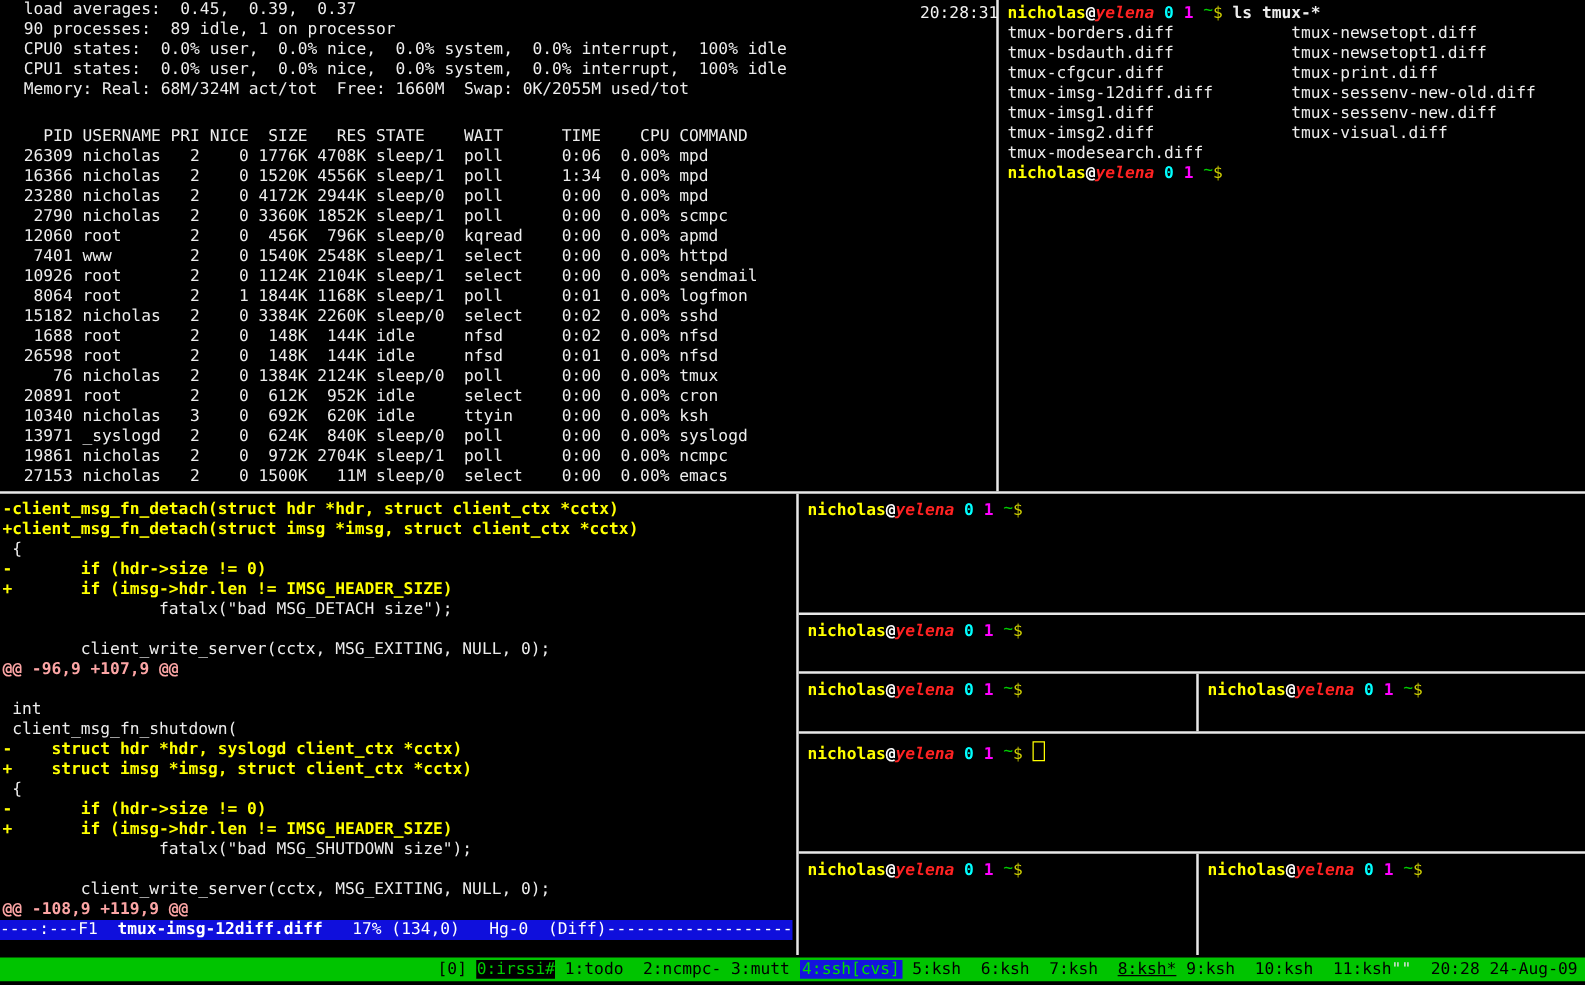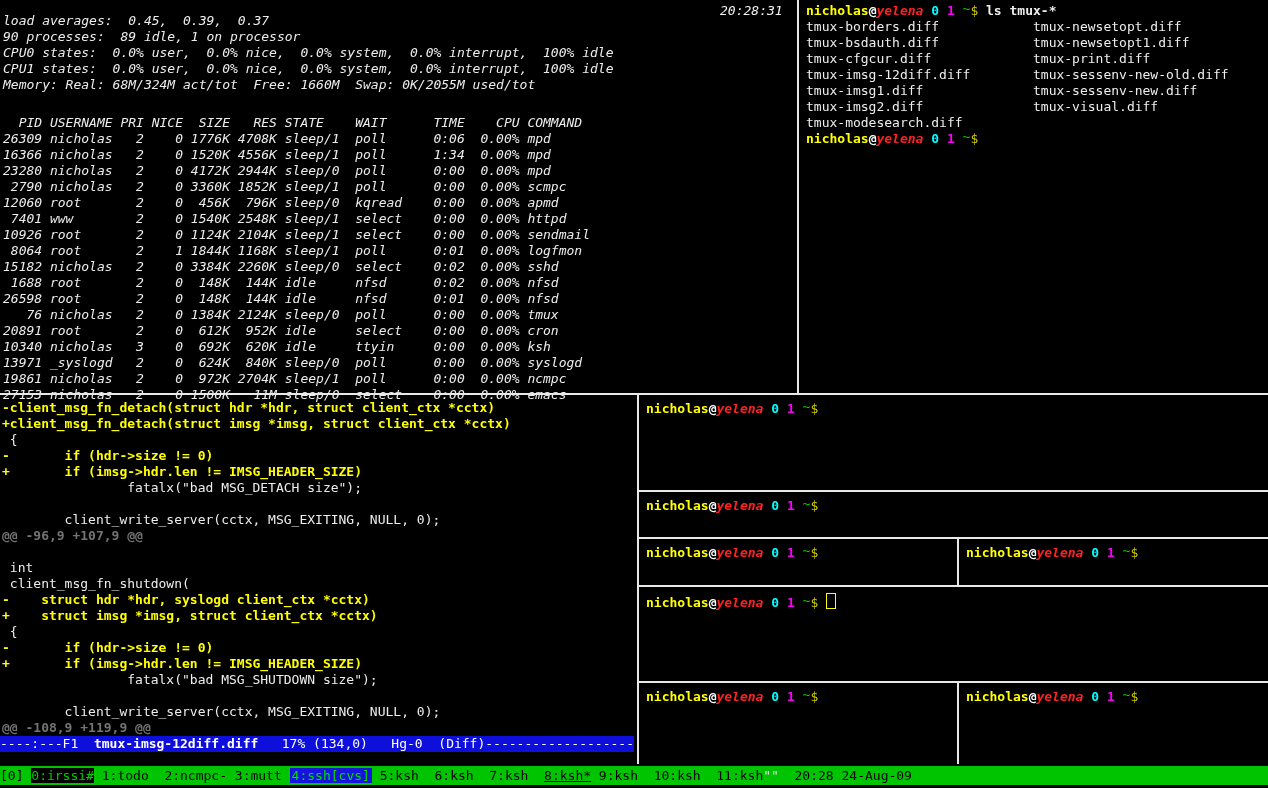--- a/index.html
+++ b/index.html
@@ -20,50 +20,50 @@
   .p-tilde{color:#00cc00;position:relative;top:-2px;}
   .p-dollar{color:#cccc00;}
   .p-cmd{color:#ededed;font-weight:bold;}
   .p-plain{color:#ededed;}
   .prompt-line{white-space:pre;}
   .cursor-box{display:inline-block;width:8px;height:14px;border:1px solid #ffff00;vertical-align:-2px;}
   
   .el{height:16px;white-space:pre;}
   .s-ctx{color:#ededed;}
   .s-diff{color:#ffff00;font-weight:bold;}
-  .s-hunk{color:#737373;font-weight:bold;}
+  .s-hunk{color:#fca5a5;font-weight:bold;}
   .modeline{
     position:absolute;left:0;top:341px;width:634px;height:16px;
     background:#0f0fdc;color:#ffffff;white-space:pre;overflow:hidden;
   }
   .modeline .ml-file{font-weight:bold;}
   
   .statusbar{
     position:absolute;left:0;top:766px;width:1268px;height:19px;
-    background:#00c400;color:#000;display:flex;justify-content:flex-start;
+    background:#00c400;color:#000;display:flex;justify-content:flex-end;
     white-space:pre;align-items:center;overflow:hidden;
   }
   .status-left,.status-right{white-space:pre;}
   .status-right{padding-right:6px;}
   .sw-session{color:#000;}
   .sw-alert{color:#00cc00;background:#000;}
   .sw-plain{color:#000;}
   .sw-marked{color:#00dd00;background:#1414dd;padding:0 2px;}
   .sw-current{color:#000;text-decoration:underline;}
   .st-title{color:#e0e0e0;}
   .st-clock{color:#000;}
   .top-clock{position:absolute;left:720px;top:3px;color:#f2f2f2;}
   .shell-pad{padding:6px 0 0 7px;}
 </style>
 </head>
 <body>
 
 <div class="screen">
 
-  <section class="pane" id="pane-top" style="left:0;top:0;width:797px;height:393px;padding:13px 0 0 3px;font-style:italic;">
+  <section class="pane" id="pane-top" style="left:16px;top:0;width:797px;height:393px;padding:0 0 0 3px;">
     <pre id="topSummary">load averages:  0.45,  0.39,  0.37
 90 processes:  89 idle, 1 on processor
 CPU0 states:  0.0% user,  0.0% nice,  0.0% system,  0.0% interrupt,  100% idle
 CPU1 states:  0.0% user,  0.0% nice,  0.0% system,  0.0% interrupt,  100% idle
 Memory: Real: 68M/324M act/tot  Free: 1660M  Swap: 0K/2055M used/tot</pre>
     <pre id="topTable" style="margin-top:22px;">  PID USERNAME PRI NICE  SIZE   RES STATE    WAIT      TIME    CPU COMMAND
 26309 nicholas   2    0 1776K 4708K sleep/1  poll      0:06  0.00% mpd
 16366 nicholas   2    0 1520K 4556K sleep/1  poll      1:34  0.00% mpd
 23280 nicholas   2    0 4172K 2944K sleep/0  poll      0:00  0.00% mpd
  2790 nicholas   2    0 3360K 1852K sleep/1  poll      0:00  0.00% scmpc

